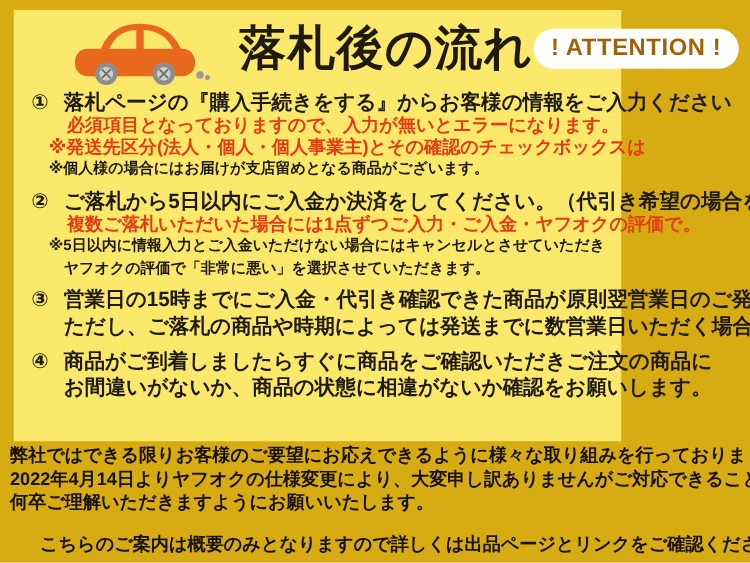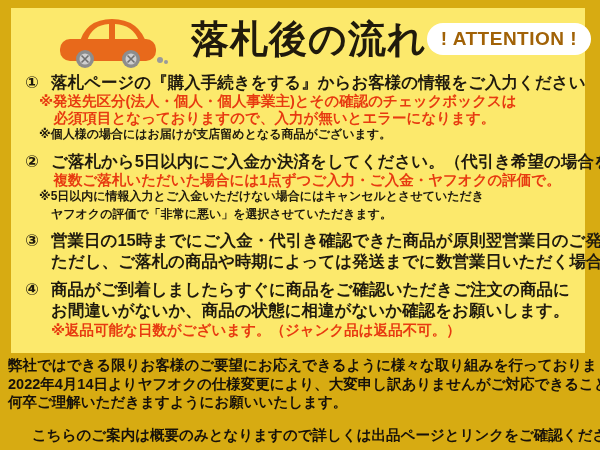--- a/index.html
+++ b/index.html
@@ -2,21 +2,21 @@
 <html><head>
 <meta charset="utf-8">
 <style>
   html,body{margin:0;padding:0;}
   body{font-family:"Liberation Sans","DejaVu Sans",sans-serif;}
   .canvas{
     position:relative;width:600px;height:450px;overflow:hidden;
     background:#d7ab12;
   }
   .panel{
-    position:absolute;left:11px;top:8px;width:574px;height:345px;
+    position:absolute;left:11px;top:8px;width:486px;height:345px;
     background:#fce96c;box-sizing:border-box;
   }
   
   .header{
     display:flex;align-items:center;height:62px;padding:0 8px 0 46px;
     box-sizing:border-box;
   }
   .car{flex:none;margin-top:4px;}
   .title{
     margin:0 0 0 22px;font-size:38px;font-weight:900;color:#201a0c;
@@ -77,38 +77,37 @@
       </svg>
 
       <h1 class="title">落札後の流れ</h1>
 
       <div class="attention">! ATTENTION !</div>
     </div>
 
     <div class="steps" id="steps-list">
         <div class="item">
           <div class="line main"><span class="num">①</span><span>落札ページの『購入手続きをする』からお客様の情報をご入力ください</span></div>
+          <div class="line red">　必須項目となっておりますので、入力が無いとエラーになります。</div>
           <div class="line red">※発送先区分(法人・個人・個人事業主)とその確認のチェックボックスは</div>
-          <div class="line red">　必須項目となっておりますので、入力が無いとエラーになります。</div>
           <div class="line sub">※個人様の場合にはお届けが支店留めとなる商品がございます。</div>
         </div>
         <div class="item">
           <div class="line main"><span class="num">②</span><span>ご落札から5日以内にご入金か決済をしてください。（代引き希望の場合を除く）</span></div>
           <div class="line red">　複数ご落札いただいた場合には1点ずつご入力・ご入金・ヤフオクの評価で。</div>
           <div class="line sub">※5日以内に情報入力とご入金いただけない場合にはキャンセルとさせていただき</div>
           <div class="line sub">　ヤフオクの評価で「非常に悪い」を選択させていただきます。</div>
         </div>
         <div class="item">
           <div class="line main"><span class="num">③</span><span>営業日の15時までにご入金・代引き確認できた商品が原則翌営業日のご発送となります。</span></div>
           <div class="line cont">ただし、ご落札の商品や時期によっては発送までに数営業日いただく場合がございます。</div>
         </div>
         <div class="item">
           <div class="line main"><span class="num">④</span><span>商品がご到着しましたらすぐに商品をご確認いただきご注文の商品に</span></div>
           <div class="line cont">お間違いがないか、商品の状態に相違がないか確認をお願いします。</div>
-          <div class="line red-cont">※返品可能な日数がございます。（ジャンク品は返品不可。）</div>
         </div>
       </div>
   </div>
 
   <div class="footer">
     <div id="footer-paragraphs">
         <div class="footer-line">弊社ではできる限りお客様のご要望にお応えできるように様々な取り組みを行っておりましたが</div>
         <div class="footer-line">2022年4月14日よりヤフオクの仕様変更により、大変申し訳ありませんがご対応できることが減少します。</div>
         <div class="footer-line">何卒ご理解いただきますようにお願いいたします。</div>
       </div>

